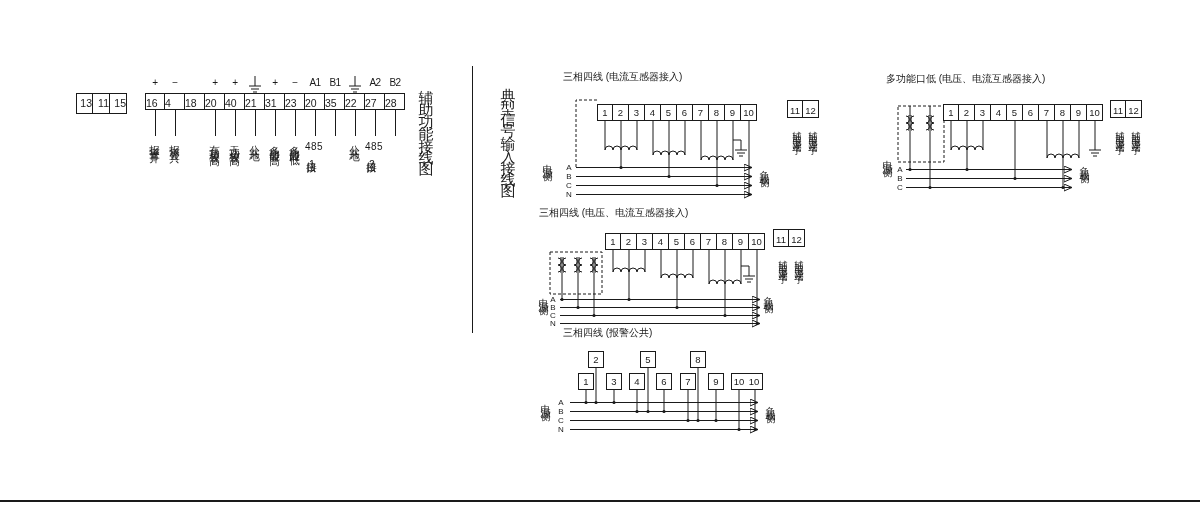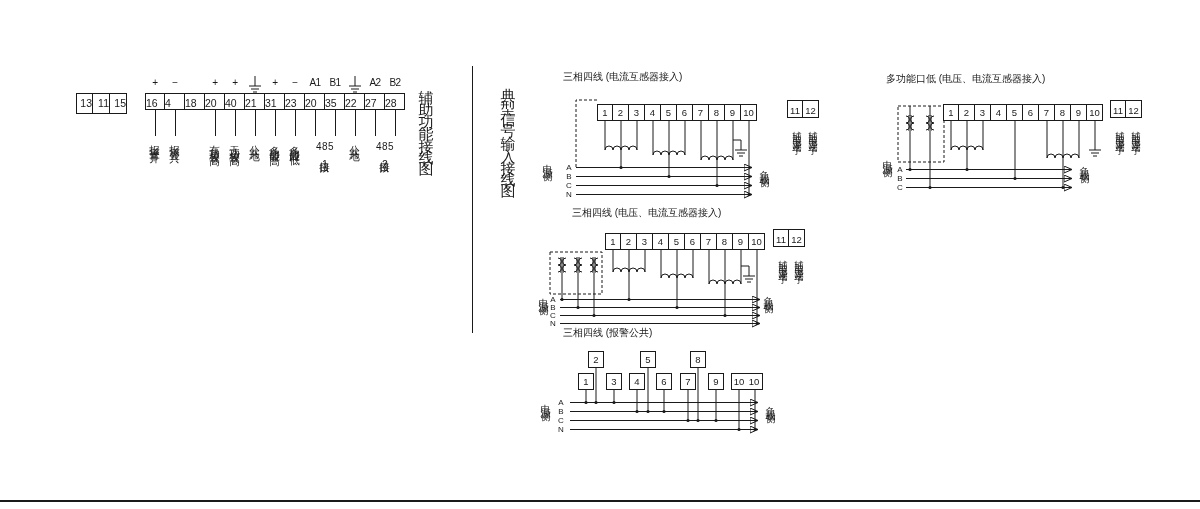--- a/index.html
+++ b/index.html
@@ -25,21 +25,21 @@
   .vlab{writing-mode:vertical-rl;text-orientation:upright;font-size:10.5px;letter-spacing:2.5px;margin-top:1px}
   .vtext{position:absolute;writing-mode:vertical-rl;text-orientation:upright;white-space:nowrap}
   .stitle{font-size:15px;letter-spacing:12px}
   .side{font-size:10px;letter-spacing:4px}
   .auxlab{font-size:9px;letter-spacing:3px;width:16px;text-align:center}
   .dtitle{position:absolute;font-size:10px;white-space:nowrap}
   .phcol{position:absolute;display:flex;flex-direction:column}
   .ph{font-size:8px;text-align:center;width:10px}
   .ph9{height:9px;line-height:9px}
   .ph8{height:8px;line-height:8px}
-  .rsgrp{position:absolute;width:40px;top:141px;text-align:center}
+  .rsgrp{position:absolute;width:40px;top:141px;text-align:left}
   .rsd{font-size:10px;letter-spacing:0.5px}
   .rsv{writing-mode:vertical-rl;text-orientation:upright;font-size:10.5px;letter-spacing:2.5px;margin:1px auto 0;display:inline-block}
   .divider{position:absolute;background:#1a1a1a}
   .box{position:absolute;width:16px;height:17px;border:1px solid #1a1a1a;font-size:9.5px;line-height:15px;text-align:center;background:#fff}
 </style>
 </head>
 <body>
 
 <svg class="wires" width="1200" height="509">
   <defs>
@@ -340,21 +340,21 @@
 <div class="vtext auxlab" style="left:1110px;top:124px">辅助电源端子+</div>
 <div class="vtext auxlab" style="left:1126px;top:124px">辅助电源端子−</div>
 <div class="vtext side" style="left:880px;top:152px">电源侧</div>
 <div class="phcol" style="left:895px;top:165px">
     <div class="ph ph9">A</div>
     <div class="ph ph9">B</div>
     <div class="ph ph9">C</div>
   </div>
 <div class="vtext side" style="left:1077px;top:158px">负载侧</div>
 
-<div class="dtitle" style="left:572px;top:206px">三相四线 (电压、电流互感器接入)</div>
+<div class="dtitle" style="left:539px;top:206px">三相四线 (电压、电流互感器接入)</div>
 <div class="strip" style="left:605px;top:233px">
     <div class="tbox">1</div>
     <div class="tbox">2</div>
     <div class="tbox">3</div>
     <div class="tbox">4</div>
     <div class="tbox">5</div>
     <div class="tbox">6</div>
     <div class="tbox">7</div>
     <div class="tbox">8</div>
     <div class="tbox">9</div>

